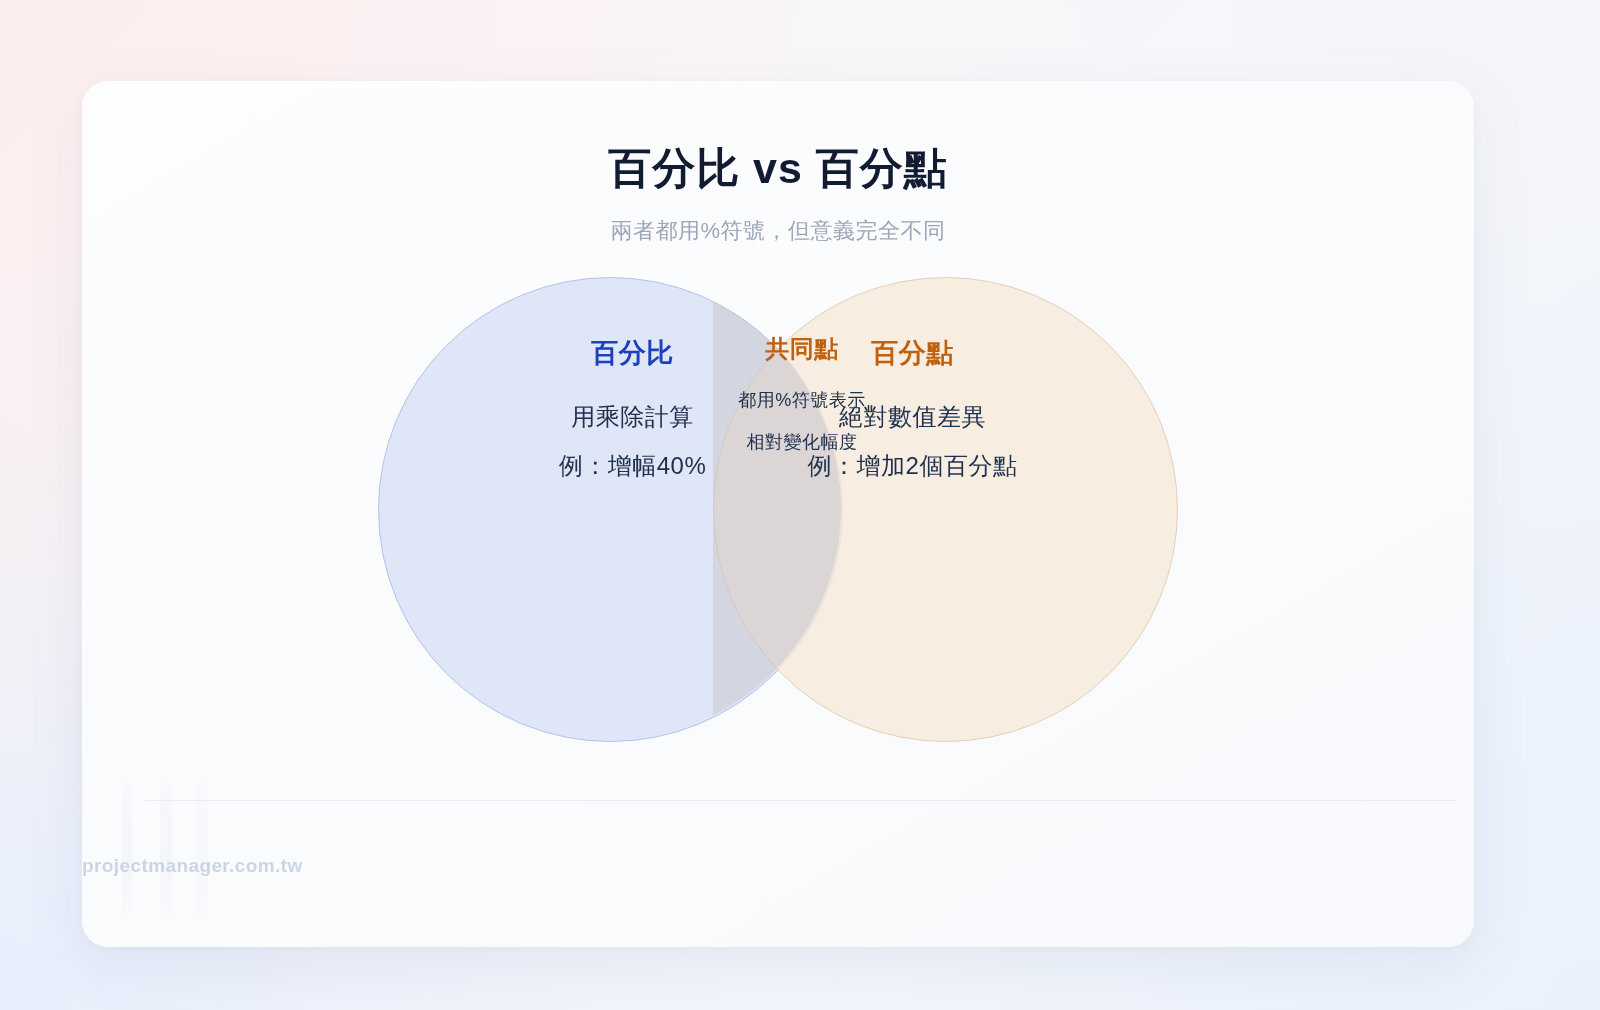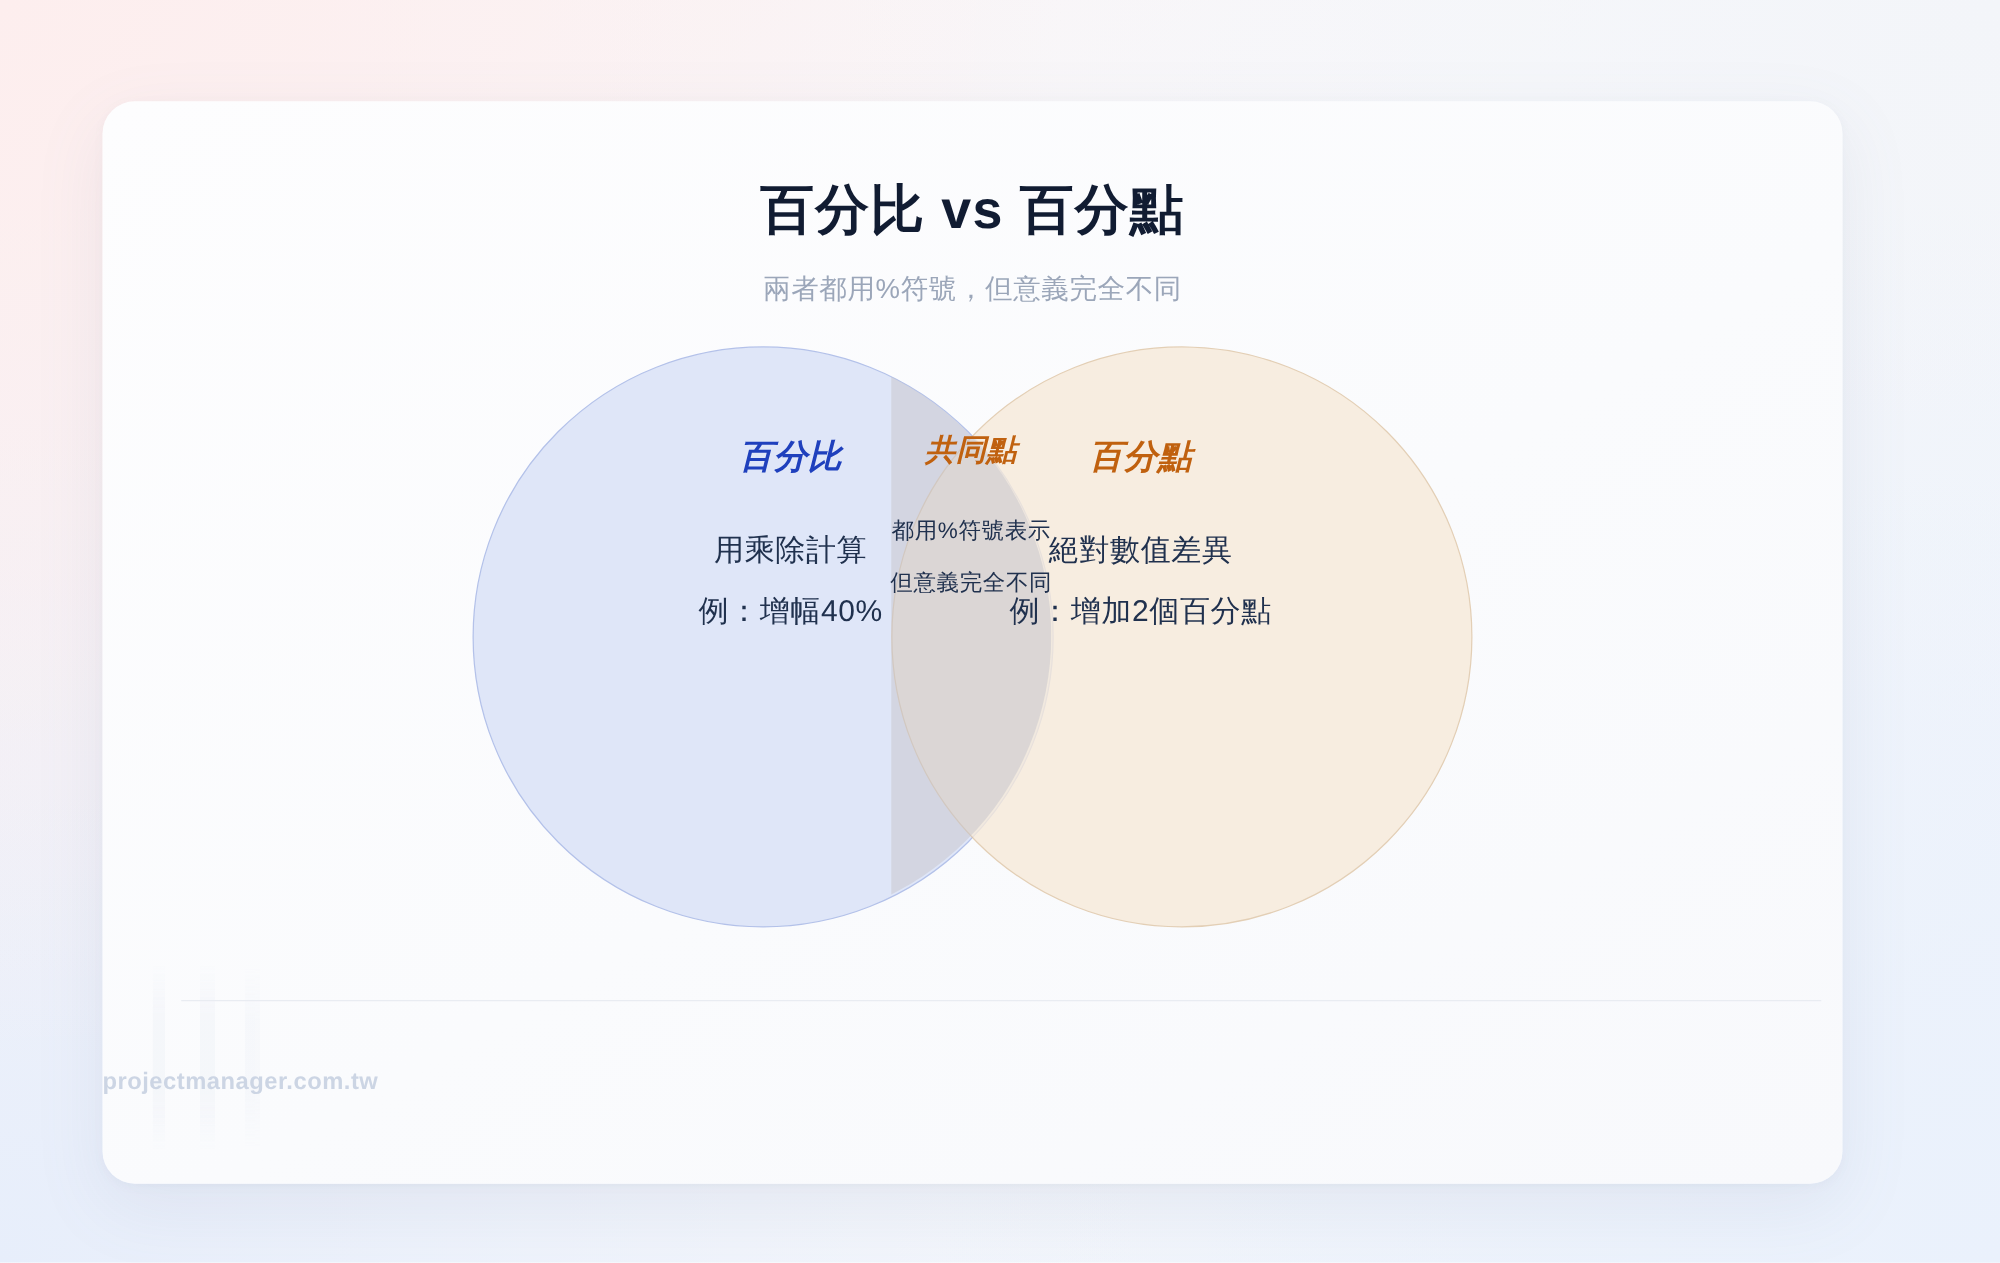--- a/index.html
+++ b/index.html
@@ -126,32 +126,31 @@
     opacity: .52;
   }
 
   .col {
     position: absolute;
     top: 0;
     text-align: center;
   }
   .col-left  { left: 296px;  width: 463px; }
   .col-right { left: 622px;  width: 463px; }
-  .col-mid   { left: 567px;  width: 256px; }
+  .col-mid   { left: 592px;  width: 256px; }
 
   .col-left .col-inner  { padding-left: 46px; }
   .col-right .col-inner { padding-right: 46px; }
 
   .col-heading {
-    margin: 12px;
+    margin: 0;
     font-size: 27px;
     font-weight: 700;
     line-height: 1.2;
     letter-spacing: .5px;
-    font-style: italic;
   }
   .col-left  .col-heading { padding-top: 60px; color: #1f40bd; }
   .col-right .col-heading { padding-top: 60px; color: #c0610f; }
   .col-mid   .col-heading { padding-top: 58px; color: #c0610f; font-size: 24px; }
 
   .col-list {
     list-style: none;
     margin: 0;
     padding: 0;
   }
@@ -229,21 +228,21 @@
           <li>例：增加2個百分點</li>
         </ul>
       </div>
     </div>
 
     <div class="col col-mid">
       <div class="col-inner">
         <h2 class="col-heading">共同點</h2>
         <ul class="col-list">
           <li>都用%符號表示</li>
-          <li>但意義完全不同</li>
+          <li>相對變化幅度</li>
         </ul>
       </div>
     </div>
 
   </div>
 
   <div class="divider"></div>
   <div class="footer-text">projectmanager.com.tw</div>
 
 </div>

